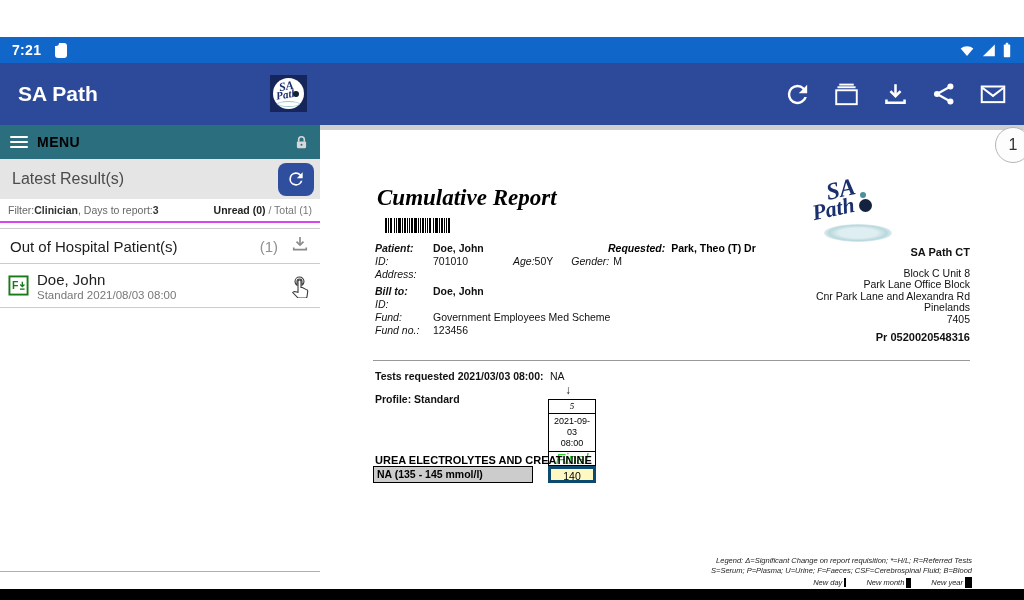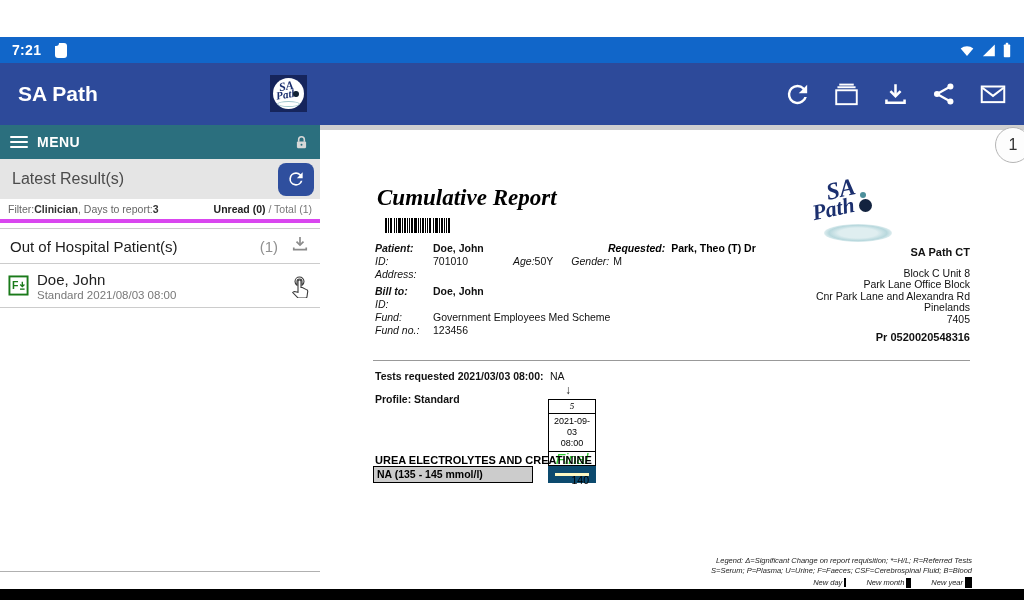--- a/index.html
+++ b/index.html
@@ -31,28 +31,28 @@
   .app-action { width:30px; height:30px; display:flex; align-items:center; justify-content:center; cursor:pointer; }
 
   
   .main { flex:1 1 auto; display:flex; min-height:0; }
 
   
   .sidebar { width:320px; flex:0 0 auto; background:#fff; position:relative; display:flex; flex-direction:column; }
   .menu-bar { height:34px; background:#2B6F7E; display:flex; align-items:center; padding:0 10px; flex:0 0 auto;}
   .hamburger { width:18px; display:flex; flex-direction:column; gap:3px; margin-right:9px; cursor:pointer;}
   .hamburger span { display:block; height:2px; background:#fff; border-radius:1px; }
-  .menu-label { color:#ffffff; font-size:14px; font-weight:bold; letter-spacing:.5px; }
+  .menu-label { color:#000000; font-size:14px; font-weight:bold; letter-spacing:.5px; }
   .menu-lock { margin-left:auto; display:flex; }
   .results-header { height:40px; background:#E5E5E5; display:flex; align-items:center; padding:0 6px 0 12px; flex:0 0 auto;}
   .results-title { font-size:16px; color:#4b4b4b; }
   .refresh-btn { margin-left:auto; width:36px; height:33px; background:#2F4F9E; border-radius:8px;
     display:flex; align-items:center; justify-content:center; cursor:pointer; border:none; }
   .filter-row { height:24px; display:flex; align-items:center; padding:0 8px; font-size:10.5px;
-    color:#666; border-bottom:4px solid #d946ef; flex:0 0 auto; }
+    color:#666; border-bottom:2px solid #d946ef; flex:0 0 auto; }
   .filter-row b { color:#333; }
   .filter-right { margin-left:auto; color:#777; }
   .filter-right b { color:#222; }
   .group-gap { height:5px; flex:0 0 auto; }
   .group-header { height:36px; border-top:1px solid #ccc; border-bottom:1px solid #ccc;
     display:flex; align-items:center; padding:0 10px; flex:0 0 auto; }
   .group-title { font-size:15px; color:#1d1d1d; }
   .group-count { margin-left:auto; font-size:15px; color:#909090; margin-right:12px; }
   .patient-row { height:44px; display:flex; align-items:center; padding:0 8px 0 6px;
     border-bottom:1px solid #ccc; flex:0 0 auto; cursor:pointer; }
@@ -113,21 +113,21 @@
   .mini-cell { border-bottom:1px solid #000; text-align:center; }
   .mini-cell:last-child { border-bottom:none; }
   .mini-num { font-family:"Liberation Serif", serif; font-style:italic; font-size:9px; line-height:13px; }
   .mini-date { font-size:9px; line-height:11px; padding:2px 0; }
   .mini-status { font-style:italic; font-size:15px; line-height:13px; color:#2FCB2F; }
 
   .section-header { position:absolute; left:55px; top:329px; font-size:11px; font-weight:bold; color:#000; }
   .result-name { position:absolute; left:53px; top:341px; width:160px; height:17px; background:#ccc;
     border:1px solid #000; font-size:10.5px; font-weight:bold; color:#000; line-height:15px; padding-left:3px; }
   .result-value { position:absolute; left:228px; top:341px; width:48px; height:17px; background:#fef9c3;
-    border:7px solid #0c4a6e; font-size:10.5px; color:#000; line-height:15px; text-align:right; }
+    border:3px solid #0c4a6e; font-size:10.5px; color:#000; line-height:15px; text-align:center; }
 
   .legend { position:absolute; right:52px; top:431px; text-align:right; font-size:7.5px; font-style:italic;
     color:#222; line-height:9.5px; }
   .legend-bars { display:flex; justify-content:flex-end; align-items:center; gap:4px; margin-top:2px; }
   .legend-bars .grp { display:flex; align-items:center; gap:2px; margin-left:16px; }
   .bar { background:#000; display:inline-block; }
   .bar-day { width:2px; height:9px; }
   .bar-month { width:5px; height:10px; }
   .bar-year { width:7px; height:11px; }
 

